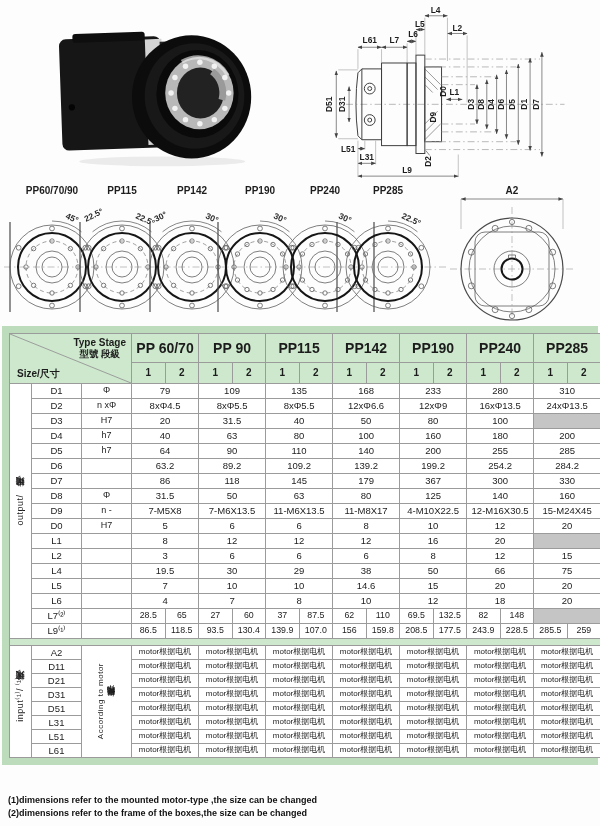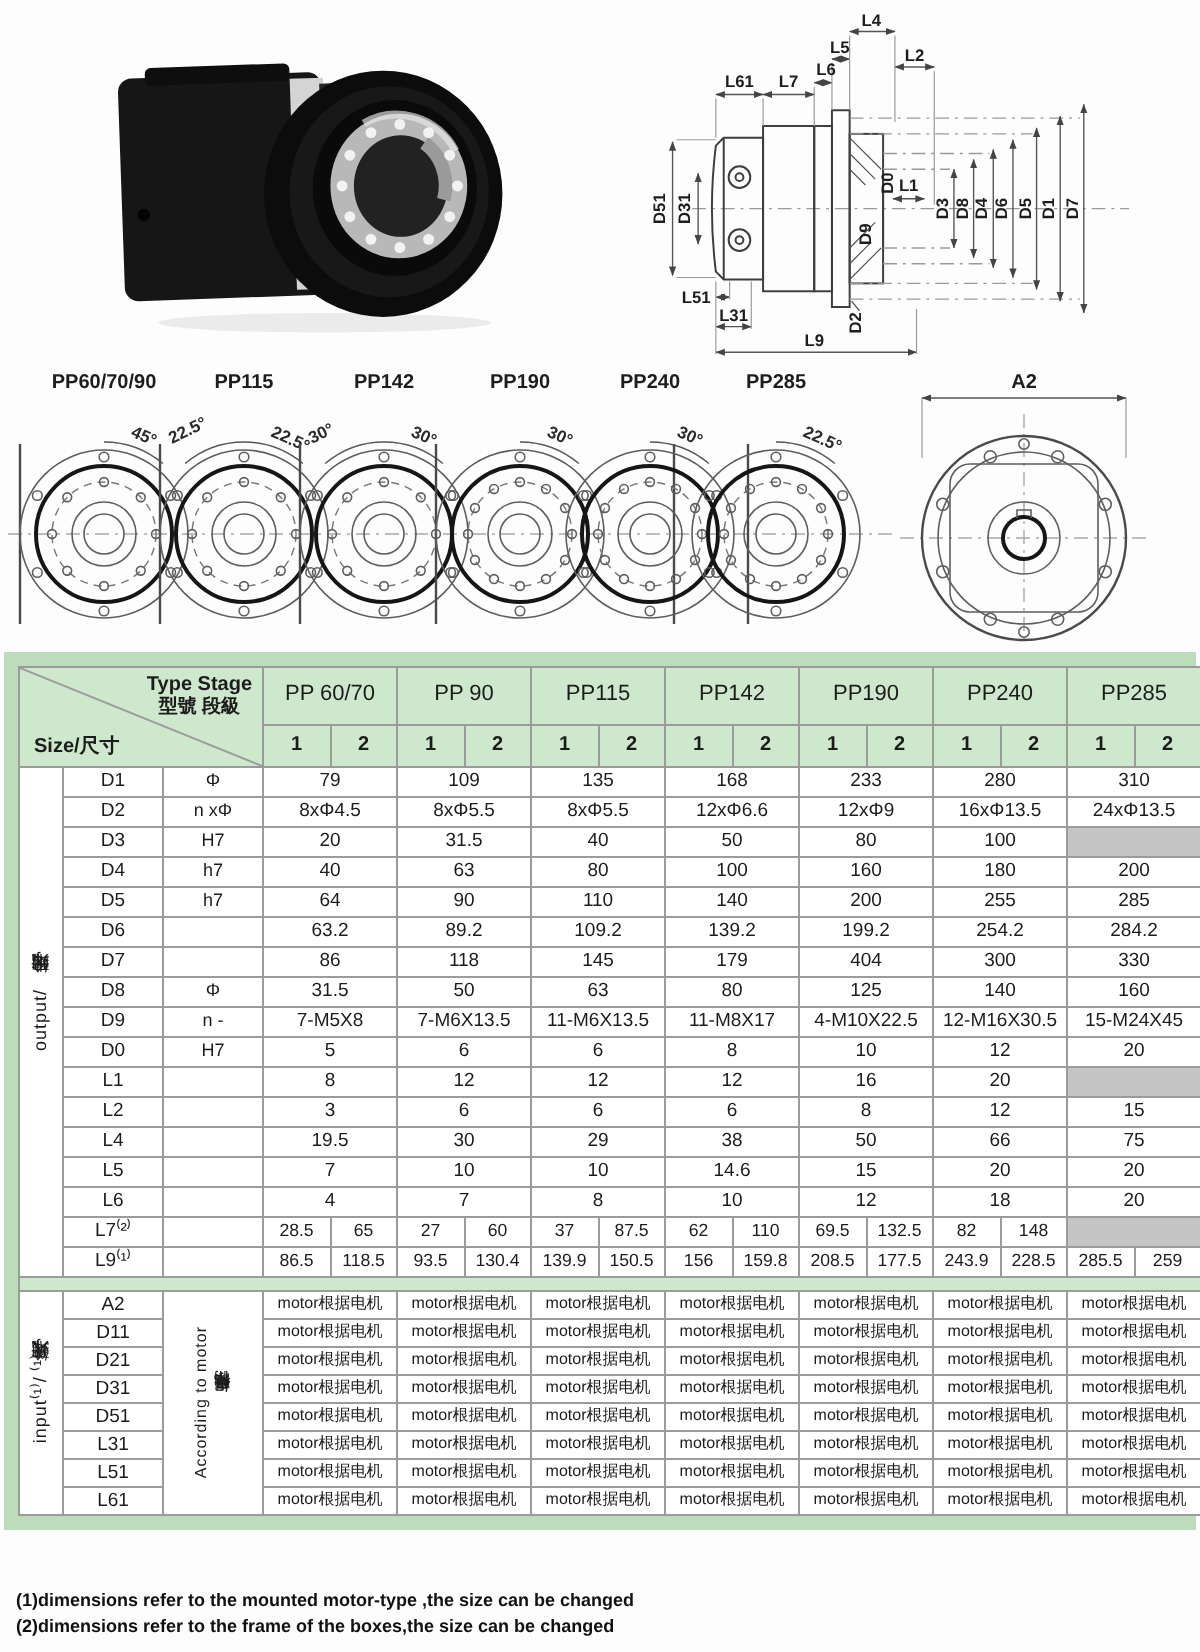--- a/index.html
+++ b/index.html
@@ -29,21 +29,21 @@
   .flabel{font-size:10px;fill:#1d1d1d;font-weight:bold}
   
   #table-wrap{position:absolute;left:2px;top:326px;width:596px;background:var(--frame,#bcdcbc);padding:7px}
   #spec-table{border-collapse:collapse;table-layout:fixed;width:592px;background:#fff}
   #spec-table td{border:1px solid #9b9b9b;text-align:center;vertical-align:middle;padding:0;overflow:hidden;white-space:nowrap;color:#1c1c1c;line-height:1.05}
   .corner{background:var(--green,#cde8cc);position:relative;height:50px}
   .diag{position:absolute;left:0;top:0;width:100%;height:100%}
   .c-top{position:absolute;top:4px;right:5px;text-align:center;font-size:10px;font-weight:bold}
   .c-top .cn{font-size:9.5px}
   .c-bot{position:absolute;bottom:4px;left:7px;font-size:10px;font-weight:bold}
-  .pph{background:var(--green,#cde8cc);font-weight:normal;font-size:11px;height:28px}
+  .pph{background:var(--green,#cde8cc);font-weight:bold;font-size:14px;height:28px}
   .sth{background:var(--green,#cde8cc);font-weight:bold;font-size:10px;height:20px}
   tr.rout>td{height:15px}
   tr.rin>td{height:14px}
   .rlab{font-size:9.5px}
   .rspec{font-size:9px}
   .vcell{font-size:9.5px}
   .vsplit{font-size:8.8px}
   .grayc{background:var(--gray,#c5c5c5)}
   .seprow td{height:7px;background:var(--green,#cde8cc)}
   .mcell{font-size:8px;color:#2a2a2a}
@@ -516,21 +516,21 @@
             <td class="vcell" colspan="2">254.2</td>
             <td class="vcell" colspan="2">284.2</td>
           </tr>
           <tr class="rout">
             <td class="rlab">D7</td>
             <td class="rspec"></td>
             <td class="vcell" colspan="2">86</td>
             <td class="vcell" colspan="2">118</td>
             <td class="vcell" colspan="2">145</td>
             <td class="vcell" colspan="2">179</td>
-            <td class="vcell" colspan="2">404</td>
+            <td class="vcell" colspan="2">367</td>
             <td class="vcell" colspan="2">300</td>
             <td class="vcell" colspan="2">330</td>
           </tr>
           <tr class="rout">
             <td class="rlab">D8</td>
             <td class="rspec">Φ</td>
             <td class="vcell" colspan="2">31.5</td>
             <td class="vcell" colspan="2">50</td>
             <td class="vcell" colspan="2">63</td>
             <td class="vcell" colspan="2">80</td>
@@ -633,21 +633,21 @@
             <td class="grayc" colspan="2"></td>
           </tr>
           <tr class="rout">
             <td class="rlab">L9⁽¹⁾</td>
             <td class="rspec"></td>
             <td class="vsplit">86.5</td>
             <td class="vsplit">118.5</td>
             <td class="vsplit">93.5</td>
             <td class="vsplit">130.4</td>
             <td class="vsplit">139.9</td>
-            <td class="vsplit">150.5</td>
+            <td class="vsplit">107.0</td>
             <td class="vsplit">156</td>
             <td class="vsplit">159.8</td>
             <td class="vsplit">208.5</td>
             <td class="vsplit">177.5</td>
             <td class="vsplit">243.9</td>
             <td class="vsplit">228.5</td>
             <td class="vsplit">285.5</td>
             <td class="vsplit">259</td>
           </tr>
           <tr class="seprow">

